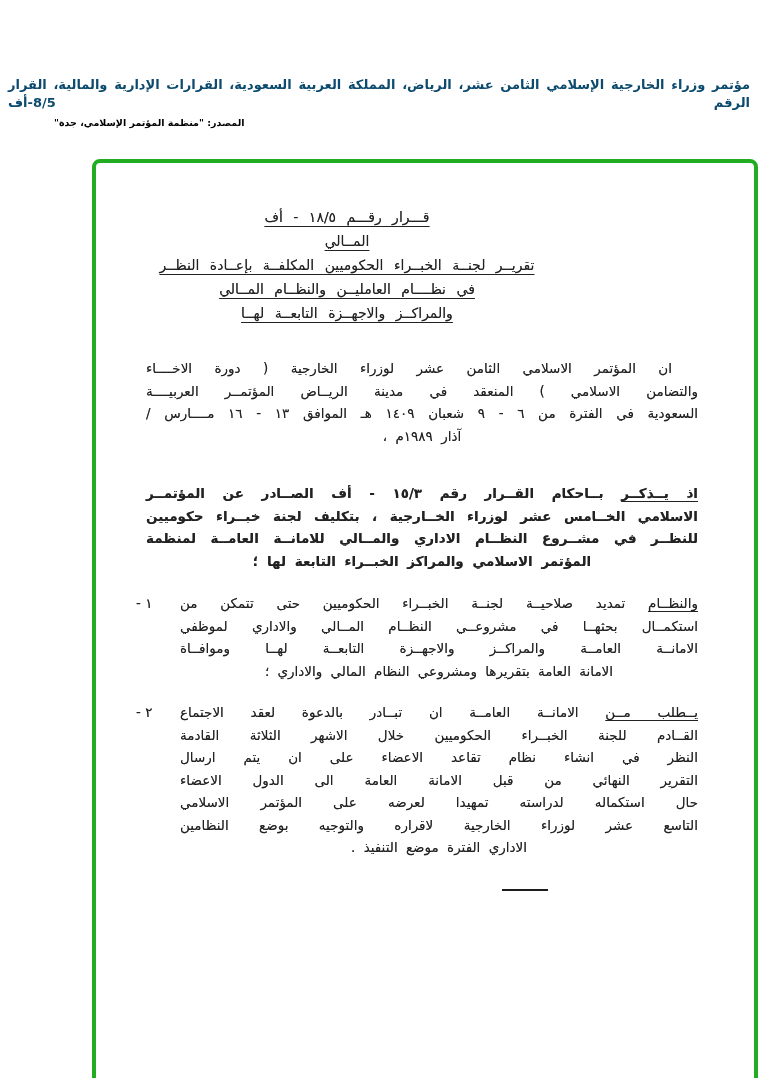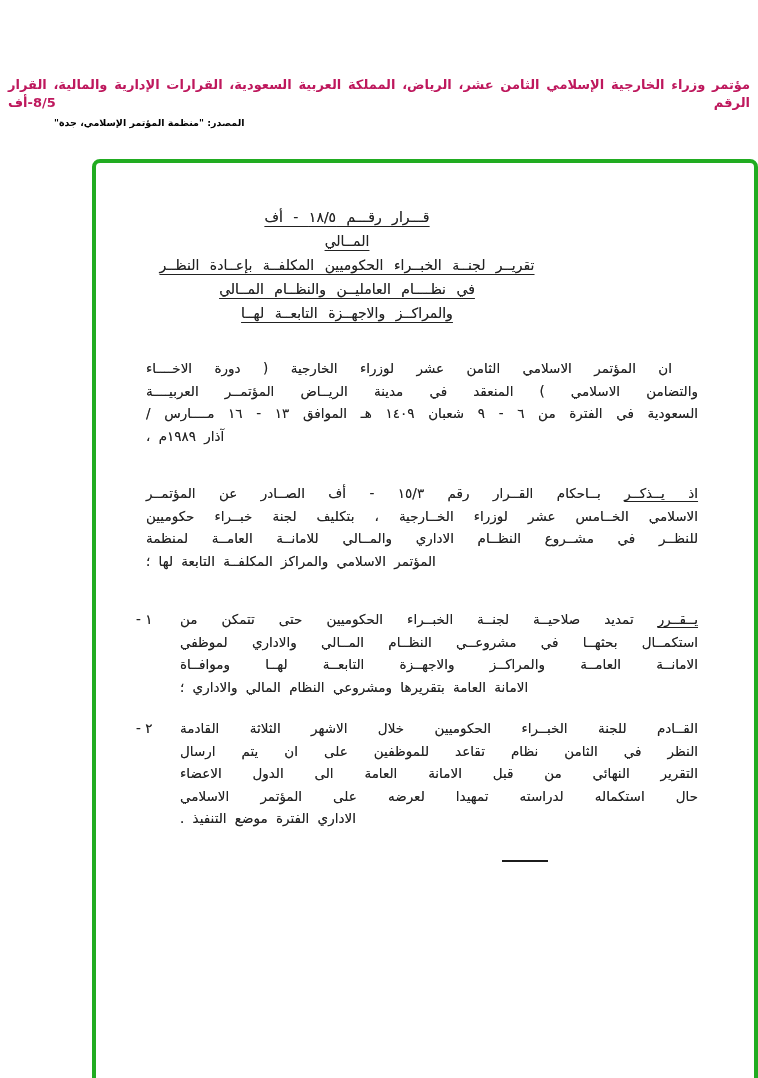--- a/index.html
+++ b/index.html
@@ -10,21 +10,21 @@
     direction:rtl;
     overflow:hidden;
     position:relative;
     color:#111;
   }
   .page-header {
     padding:76px 8px 0 8px;
     font-size:13px;
     font-weight:bold;
     line-height:18px;
-    color:#be185d;
+    color:#0c4a6e;
     text-align:justify;
     text-align-last:justify;
     word-spacing:1px;
   }
   .page-source {
     margin-top:5px;
     padding-left:54px;
     direction:rtl;
     text-align:left;
     font-size:9.5px;
@@ -56,37 +56,37 @@
     font-size:14px;
     line-height:24px;
     text-decoration:underline;
     text-underline-offset:4px;
     text-decoration-thickness:1px;
     word-spacing:6px;
     white-space:nowrap;
   }
   .para, .item { margin-bottom:20px; }
   .blk-0 { margin-bottom:35px; }
-  .blk-1 { margin-bottom:36px; }
+  .blk-1 { margin-bottom:20px;font-weight:bold; }
   .blk-2 { margin-bottom:19px; }
   .blk-3 { margin-bottom:0; }
   .item { position:relative; padding-left:34px; }
   .item-marker {
     position:absolute;
     left:-10px; top:0;
     line-height:22.5px;
     white-space:nowrap;
   }
   .line {
     line-height:22.5px;
     text-align:justify;
     text-align-last:justify;
     word-spacing:4px;
   }
-  .line.last { text-align:left; text-align-last:auto; }
+  .line.last { text-align:center; text-align-last:auto; }
   .line.indent { padding-right:26px; }
   .lead {
     text-decoration:underline;
     text-underline-offset:3px;
     text-decoration-thickness:1px;
   }
   .end-rule {
     width:46px; height:2px;
     background:#1c1c1c;
     margin:30px 150px 0 auto;
@@ -112,34 +112,36 @@
           <div class="para blk-0">
             <div class="line indent">ان المؤتمر الاسلامي الثامن عشر لوزراء الخارجية ( دورة الاخــــاء</div>
             <div class="line">والتضامن الاسلامي ) المنعقد في مدينة الريــاض المؤتمــر العربيــــة</div>
             <div class="line">السعودية في الفترة من ٦ - ٩ شعبان ١٤٠٩ هـ الموافق ١٣ - ١٦ مــــارس /</div>
             <div class="line last">آذار ١٩٨٩م ،</div>
           </div>
           <div class="para blk-1">
             <div class="line"><span class="lead">اذ يــذكــر</span> بــاحكام القــرار رقم ١٥/٣ - أف الصــادر عن المؤتمــر</div>
             <div class="line">الاسلامي الخــامس عشر لوزراء الخــارجية ، بتكليف لجنة خبــراء حكوميين</div>
             <div class="line">للنظــر في مشــروع النظــام الاداري والمــالي للامانــة العامــة لمنظمة</div>
-            <div class="line last">المؤتمر الاسلامي والمراكز المكلفــة التابعة لها ؛</div>
+            <div class="line last">المؤتمر الاسلامي والمراكز الخبــراء التابعة لها ؛</div>
           </div>
           <div class="item blk-2">
             <div class="item-marker">١ -</div>
-            <div class="line"><span class="lead">يــقــرر</span> تمديد صلاحيــة لجنــة الخبــراء الحكوميين حتى تتمكن من</div>
+            <div class="line"><span class="lead">والنظــام</span> تمديد صلاحيــة لجنــة الخبــراء الحكوميين حتى تتمكن من</div>
             <div class="line">استكمــال بحثهــا في مشروعــي النظــام المــالي والاداري لموظفي</div>
             <div class="line">الامانــة العامــة والمراكــز والاجهــزة التابعــة لهــا وموافــاة</div>
             <div class="line last">الامانة العامة بتقريرها ومشروعي النظام المالي والاداري ؛</div>
           </div>
           <div class="item blk-3">
             <div class="item-marker">٢ -</div>
+            <div class="line"><span class="lead">يــطلب مــن</span> الامانــة العامــة ان تبــادر بالدعوة لعقد الاجتماع</div>
             <div class="line">القــادم للجنة الخبــراء الحكوميين خلال الاشهر الثلاثة القادمة</div>
-            <div class="line">النظر في الثامن نظام تقاعد للموظفين على ان يتم ارسال</div>
+            <div class="line">النظر في انشاء نظام تقاعد الاعضاء على ان يتم ارسال</div>
             <div class="line">التقرير النهائي من قبل الامانة العامة الى الدول الاعضاء</div>
             <div class="line">حال استكماله لدراسته تمهيدا لعرضه على المؤتمر الاسلامي</div>
+            <div class="line">التاسع عشر لوزراء الخارجية لاقراره والتوجيه بوضع النظامين</div>
             <div class="line last">الاداري الفترة موضع التنفيذ .</div>
           </div>
         </div>
       <div class="end-rule"></div>
     </div>
   </div>
 </div>
 
 </body></html>

